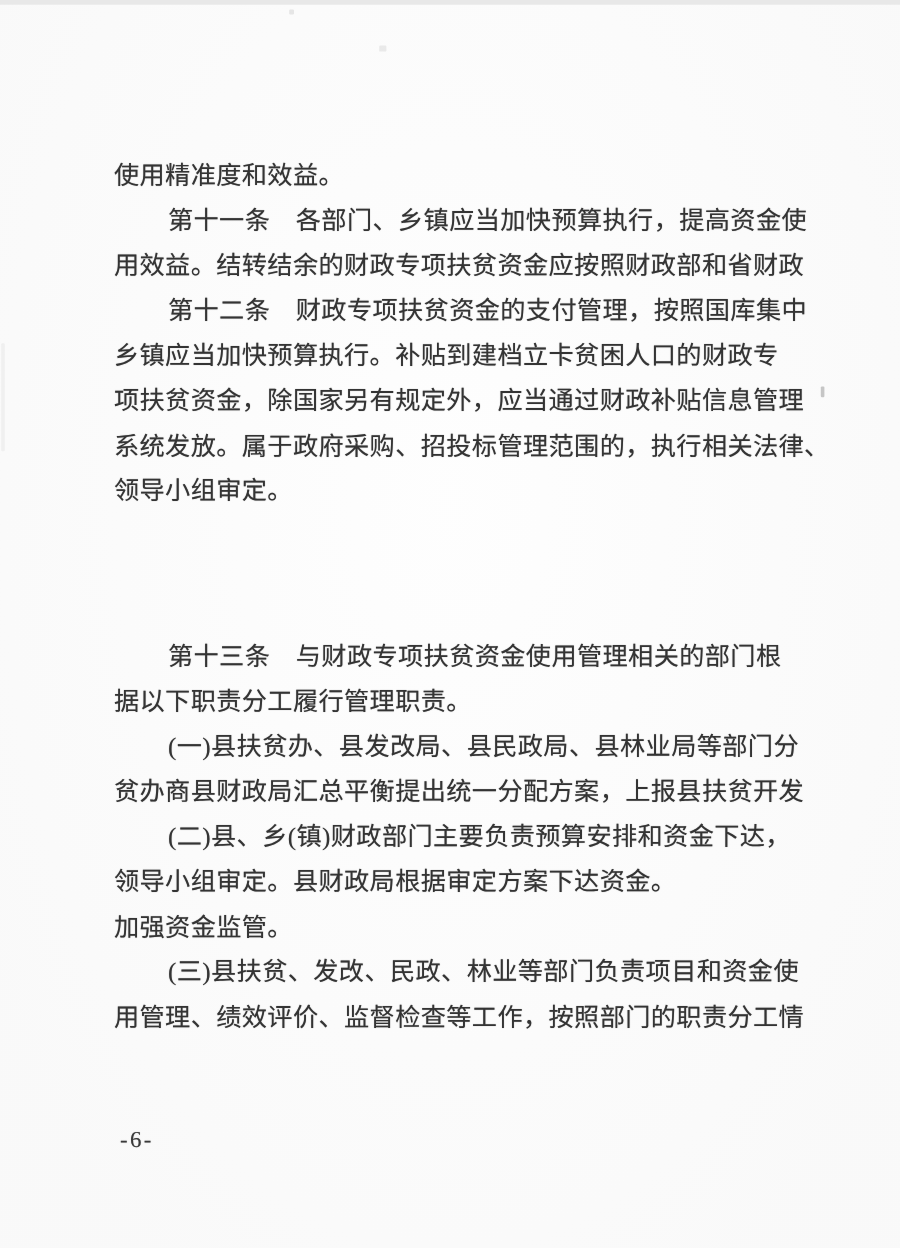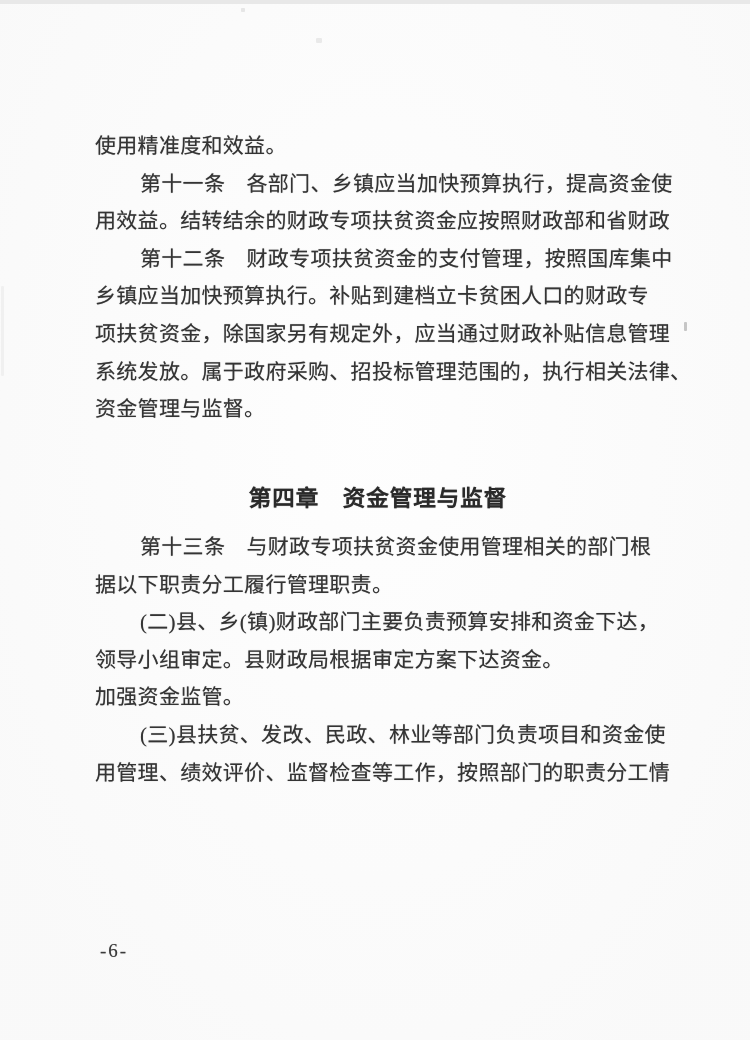--- a/index.html
+++ b/index.html
@@ -74,28 +74,29 @@
 <div class="page">
 
   <div class="text-block block-upper">
     <div class="line">使用精准度和效益。</div>
     <div class="line indent">第十一条　各部门、乡镇应当加快预算执行，提高资金使</div>
     <div class="line">用效益。结转结余的财政专项扶贫资金应按照财政部和省财政</div>
     <div class="line indent">第十二条　财政专项扶贫资金的支付管理，按照国库集中</div>
     <div class="line">乡镇应当加快预算执行。补贴到建档立卡贫困人口的财政专</div>
     <div class="line">项扶贫资金，除国家另有规定外，应当通过财政补贴信息管理</div>
     <div class="line">系统发放。属于政府采购、招投标管理范围的，执行相关法律、</div>
-    <div class="line">资金管理与监督。</div>
+    <div class="line">领导小组审定。</div>
   </div>
 
-  <div class="chapter-heading">第四章　资金管理与监督</div>
 
   <div class="text-block block-lower">
     <div class="line indent">第十三条　与财政专项扶贫资金使用管理相关的部门根</div>
     <div class="line">据以下职责分工履行管理职责。</div>
+    <div class="line indent">(一)县扶贫办、县发改局、县民政局、县林业局等部门分</div>
+    <div class="line">贫办商县财政局汇总平衡提出统一分配方案，上报县扶贫开发</div>
     <div class="line indent">(二)县、乡(镇)财政部门主要负责预算安排和资金下达，</div>
     <div class="line">领导小组审定。县财政局根据审定方案下达资金。</div>
     <div class="line">加强资金监管。</div>
     <div class="line indent">(三)县扶贫、发改、民政、林业等部门负责项目和资金使</div>
     <div class="line">用管理、绩效评价、监督检查等工作，按照部门的职责分工情</div>
   </div>
 
   <div class="page-number">-6-</div>
 
   <span class="speck speck-1"></span>

